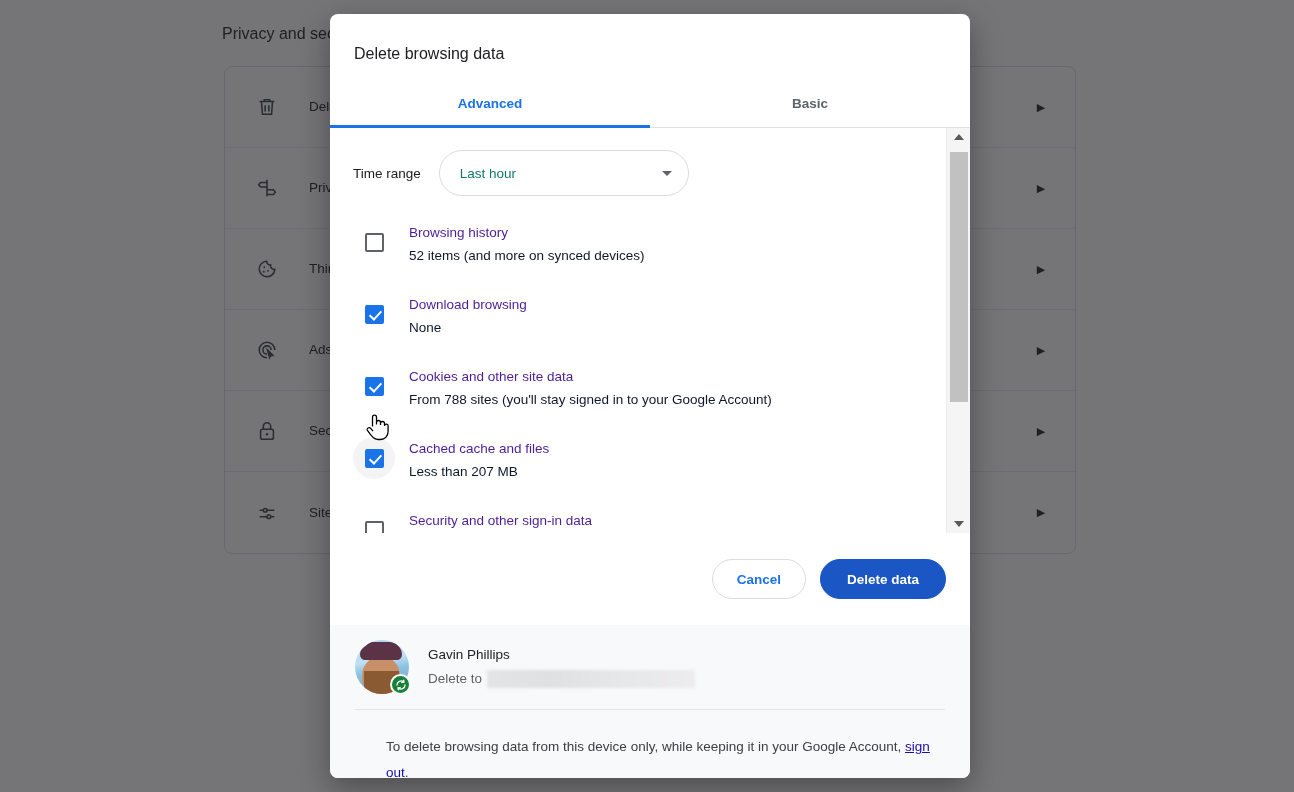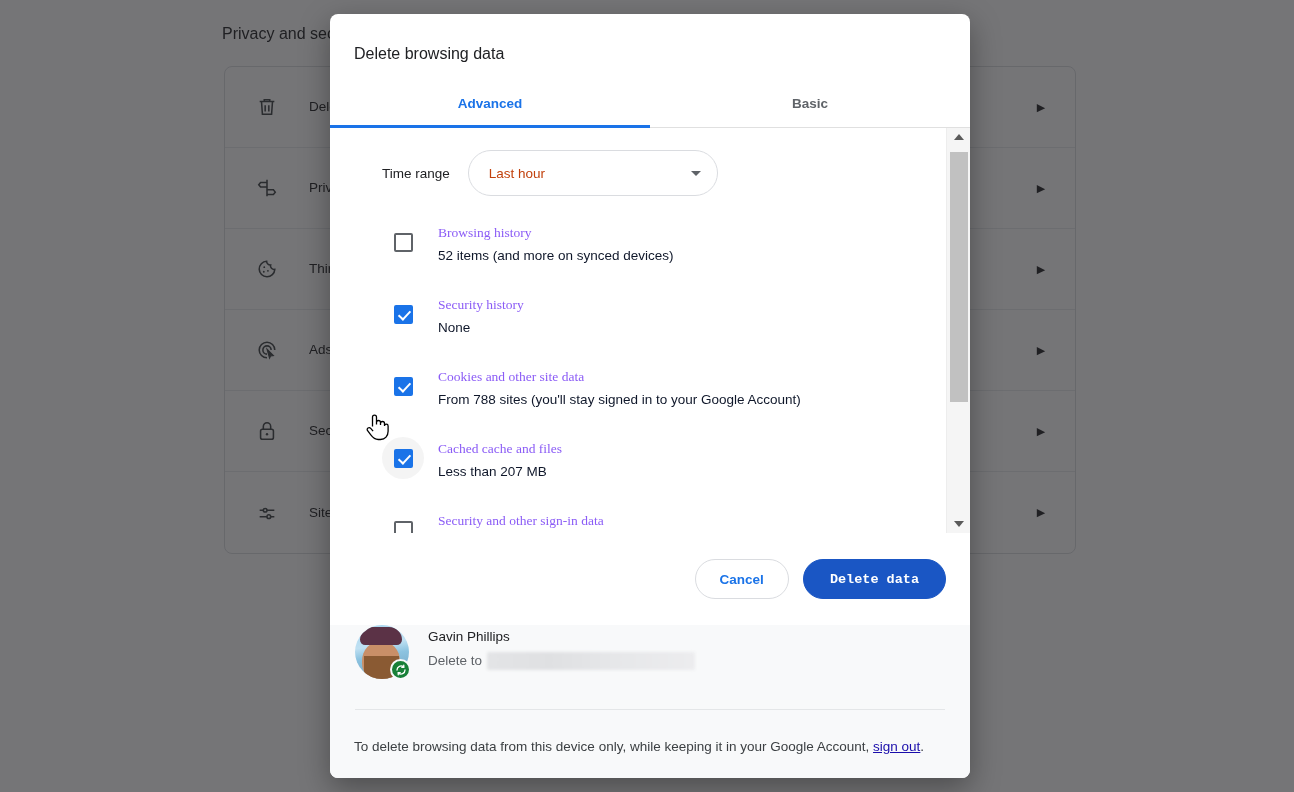--- a/index.html
+++ b/index.html
@@ -155,21 +155,20 @@
     flex: 0 0 auto;
     height: 405px;
     overflow: hidden;
     background: #fff;
   }
   #body-inner {
     position: absolute;
     left: 0; top: 0;
     width: 616px;
     padding: 18px 0 0 0;
-    margin-left: 29px;
   }
 
   
   #timerange-row {
     display: flex;
     align-items: center;
     padding-left: 23px;
     height: 54px;
   }
   #timerange-label {
@@ -184,21 +183,21 @@
     border-radius: 24px;
     display: flex;
     align-items: center;
     padding: 0 16px 0 20px;
     cursor: pointer;
     background: #fff;
   }
   #timerange-value {
     flex: 1 1 auto;
     font-size: 13.5px;
-    color: #c2410c;
+    color: #0f766e;
   }
   .caret-down {
     width: 0; height: 0;
     border-left: 5px solid transparent;
     border-right: 5px solid transparent;
     border-top: 5px solid #5f6368;
   }
 
   
   #checklist { padding-top: 6px; }
@@ -250,23 +249,22 @@
     transform: rotate(43deg);
   }
 
   .check-text {
     flex: 1 1 auto;
     padding-left: 14px;
     padding-top: 6px;
   }
   .check-title {
     font-size: 13.5px;
-    color: #8b5cf6;
+    color: #4c1d95;
     line-height: 22px;
-    font-family: Liberation Serif, serif;
   }
   .check-sub {
     font-size: 13.5px;
     color: #0f172a;
     line-height: 24px;
   }
 
   
   #scrollbar {
     position: absolute;
@@ -330,32 +328,31 @@
     background: #fff;
     border: 1px solid #dadce0;
     color: #1a73e8;
     text-align: center;
   }
   #btn-delete {
     background: #1a56c4;
     border: 1px solid #1a56c4;
     color: #fff;
     padding: 0 26px;
-    font-family: Liberation Mono, monospace;
   }
 
   
   #dialog-footer {
     flex: 1 1 auto;
     background: #f8f9fa;
     padding: 0 24px;
   }
   #account-row {
     display: flex;
-    align-items: flex-start;
+    align-items: center;
     height: 84px;
     padding-left: 1px;
   }
   #avatar {
     position: relative;
     flex: 0 0 auto;
     width: 54px; height: 54px;
     border-radius: 50%;
     overflow: visible;
   }
@@ -434,20 +431,21 @@
     height: 1px;
     background: #e4e6e8;
     margin: 0 1px;
   }
   #footer-note {
     font-size: 13.5px;
     color: #3c4043;
     line-height: 26px;
     padding-top: 24px;
     padding-right: 4px;
+    margin-left: 32px;
   }
   #footer-note a {
     color: #1a0dab;
     text-decoration: underline;
   }
 
   
   #cursor {
     position: absolute;
     left: 364px; top: 412px;
@@ -594,21 +592,21 @@
               <span class="check-title">Browsing history</span><br>
               <span class="check-sub">52 items (and more on synced devices)</span>
             </span>
           </div>
 
           <div class="check-row">
             <span class="cbox-wrap">
               <span class="cbox checked"></span>
             </span>
             <span class="check-text">
-              <span class="check-title">Security history</span><br>
+              <span class="check-title">Download browsing</span><br>
               <span class="check-sub">None</span>
             </span>
           </div>
 
           <div class="check-row">
             <span class="cbox-wrap">
               <span class="cbox checked"></span>
             </span>
             <span class="check-text">
               <span class="check-title">Cookies and other site data</span><br>

